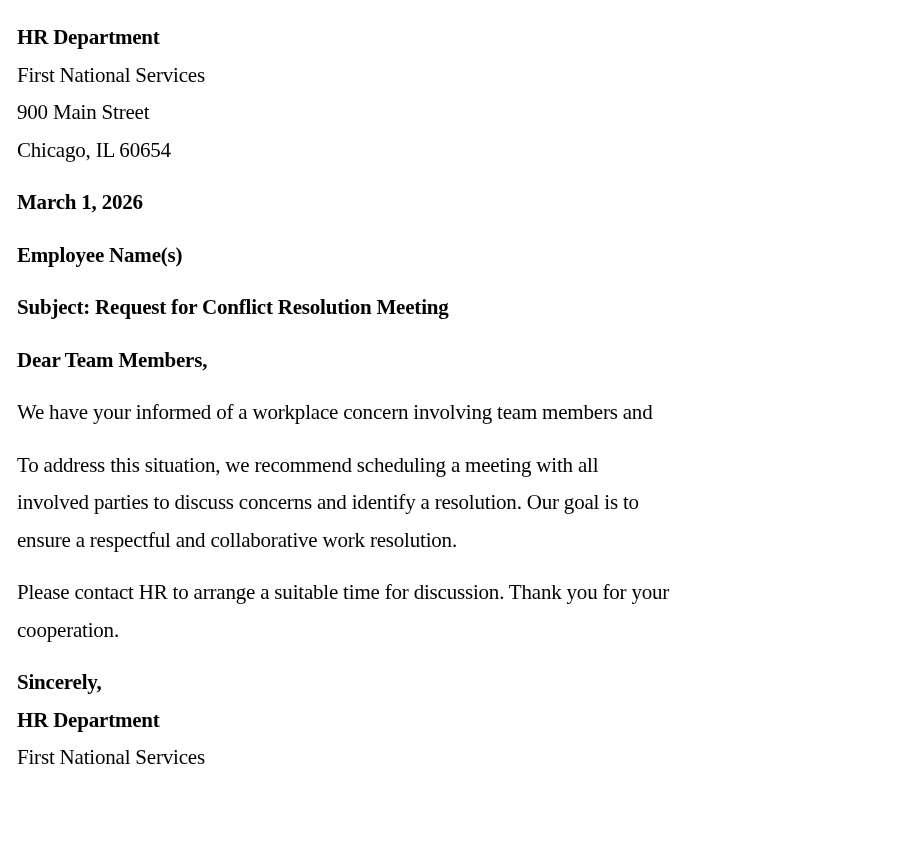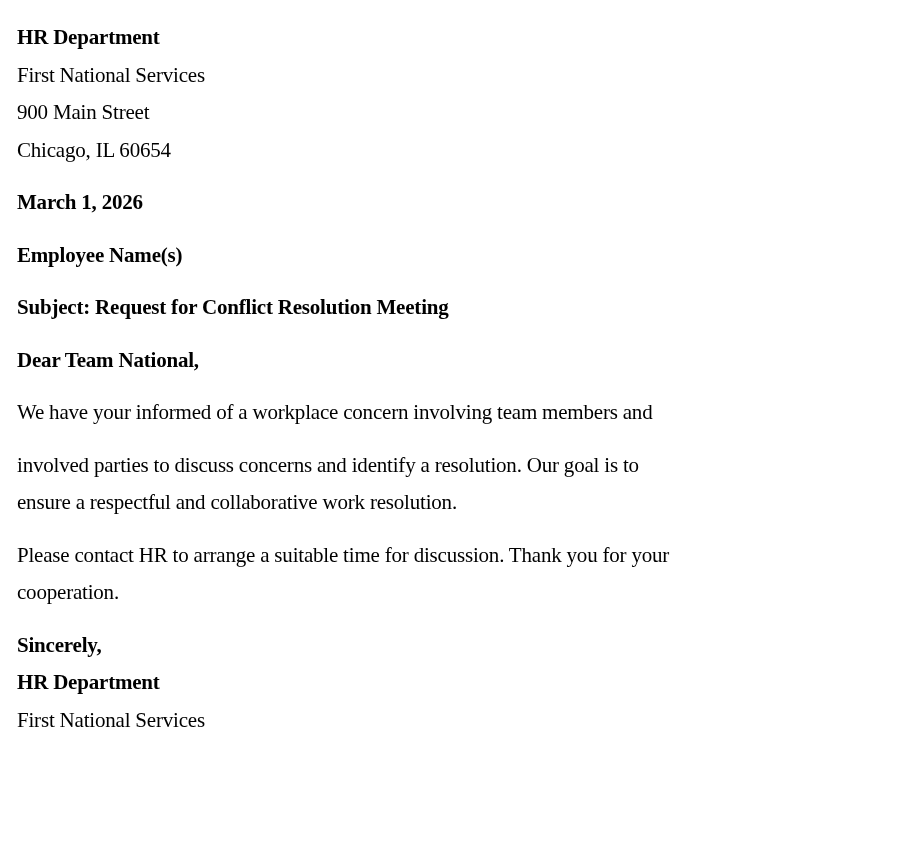--- a/index.html
+++ b/index.html
@@ -49,28 +49,29 @@
 
   <div class="block">
     <span class="line bold">Employee Name(s)</span>
   </div>
 
   <div class="block">
     <span class="line bold">Subject: Request for Conflict Resolution Meeting</span>
   </div>
 
   <div class="block">
-    <span class="line bold">Dear Team National,</span>
+    <span class="line bold">Dear Team Members,</span>
   </div>
 
   <div class="block">
     <span class="line">We have your informed of a workplace concern involving team members and</span>
   </div>
 
   <div class="block">
+    <span class="line">To address this situation, we recommend scheduling a meeting with all</span>
     <span class="line">involved parties to discuss concerns and identify a resolution. Our goal is to</span>
     <span class="line">ensure a respectful and collaborative work resolution.</span>
   </div>
 
   <div class="block">
     <span class="line">Please contact HR to arrange a suitable time for discussion. Thank you for your</span>
     <span class="line">cooperation.</span>
   </div>
 
   <div class="block">

